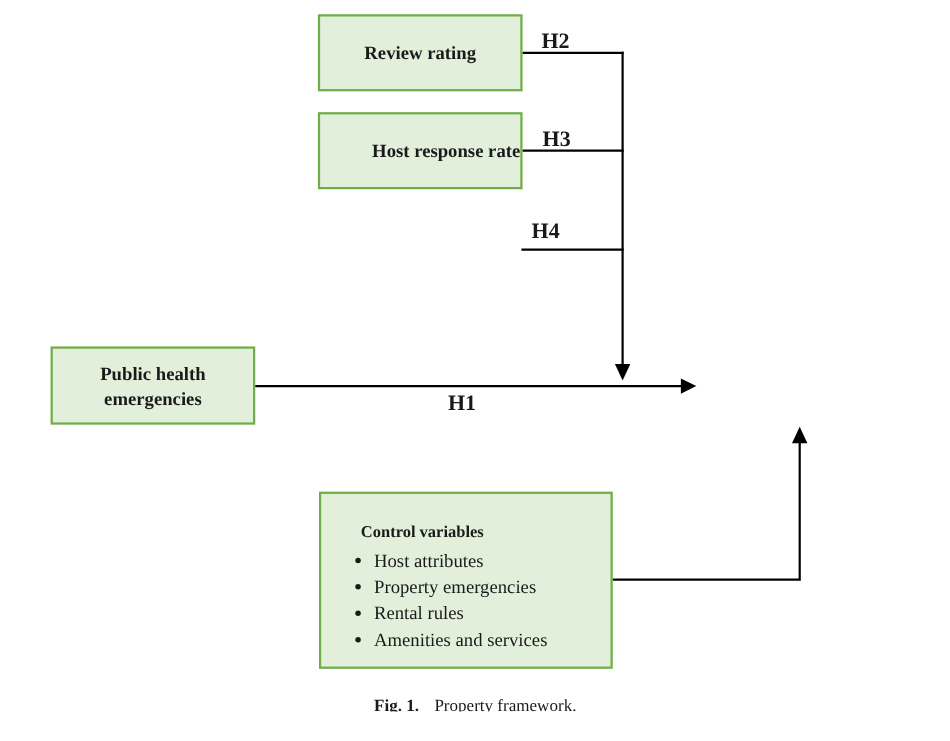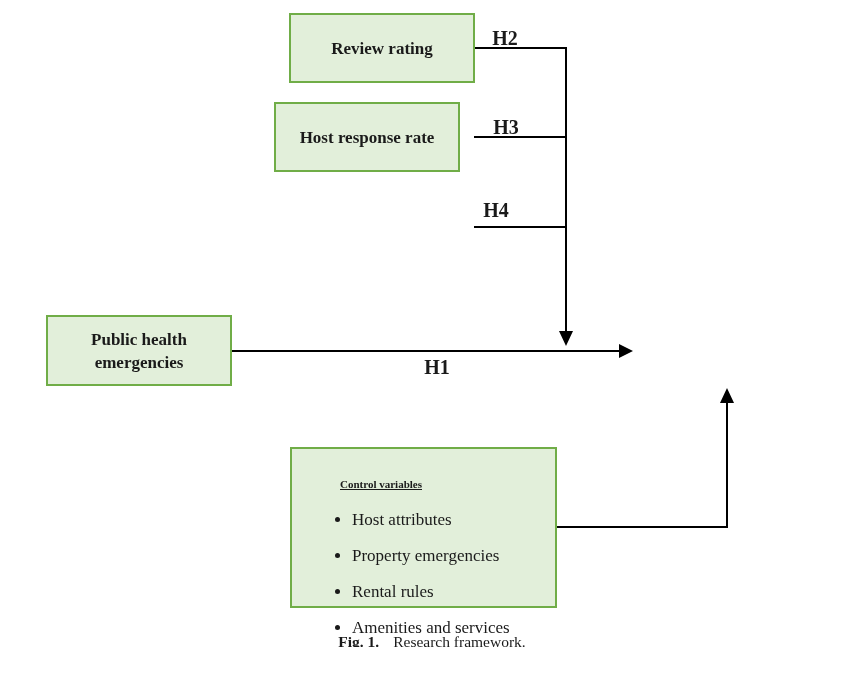--- a/index.html
+++ b/index.html
@@ -30,52 +30,51 @@
     background:var(--box-fill);
     border:2px solid var(--box-border);
     box-sizing:border-box;
     display:flex;align-items:center;justify-content:center;
     text-align:center;
     font-weight:bold;
     font-size:17px;
     line-height:23px;
   }
   .box-review{left:289px;top:13px;width:186px;height:70px;}
-  .box-host{left:274px;top:102px;width:186px;height:70px;}
+  .box-host{left:289px;top:102px;width:186px;height:70px;justify-content:flex-end;}
   .box-accommodation{left:289px;top:192px;width:186px;height:70px;padding:0 28px;}
   .box-public{left:33px;top:315px;width:186px;height:71px;padding:0 30px;margin-left:13px;}
   .box-airbnb{left:633px;top:315px;width:188px;height:70px;padding:0 20px;}
   .box-control{
     left:290px;top:447px;width:267px;height:161px;
     display:block;text-align:left;font-weight:normal;
     padding:23px 10px 0 0;
   }
   .control-title{
-    font-weight:bold;font-size:11px;line-height:24px;
-    margin:0 0 0 48px;
-    text-decoration:underline;
+    font-weight:bold;font-size:15px;line-height:24px;
+    margin:0 0 0 36px;
   }
   .control-list{
     margin:2px 0 0 0;
     padding:0 0 0 48px;
     list-style:disc outside;
     font-size:17px;line-height:24px;
   }
-  .control-list li{margin:12px;}
+  .control-list li{margin:0;}
   .hlabel{
     position:absolute;
     font-weight:bold;
     font-size:20px;
     width:34px;
     text-align:center;
   }
   .hlabel-h2{left:488px;top:27px;}
   .hlabel-h3{left:489px;top:116px;}
   .hlabel-h4{left:479px;top:199px;}
-  .hlabel-h1{left:420px;top:356px;}
+  .hlabel-h1{left:403px;top:356px;}
   .caption{
     position:absolute;left:0;top:632px;width:864px;
     text-align:center;
     font-size:15.5px;
     line-height:20px;
   }
   .caption .cap-label{font-weight:bold;margin-right:14px;}
 </style>
 </head>
 <body>
@@ -123,16 +122,16 @@
         <li>Amenities and services</li>
       </ul>
   </div>
 
   <div class="hlabel hlabel-h2">H2</div>
   <div class="hlabel hlabel-h3">H3</div>
   <div class="hlabel hlabel-h4">H4</div>
   <div class="hlabel hlabel-h1">H1</div>
 
   <div class="caption">
-    <span class="cap-label">Fig. 1.</span><span>Research framework.</span>
+    <span class="cap-label">Fig. 1.</span><span>Property framework.</span>
   </div>
 
 </div>
 
 </body></html>

